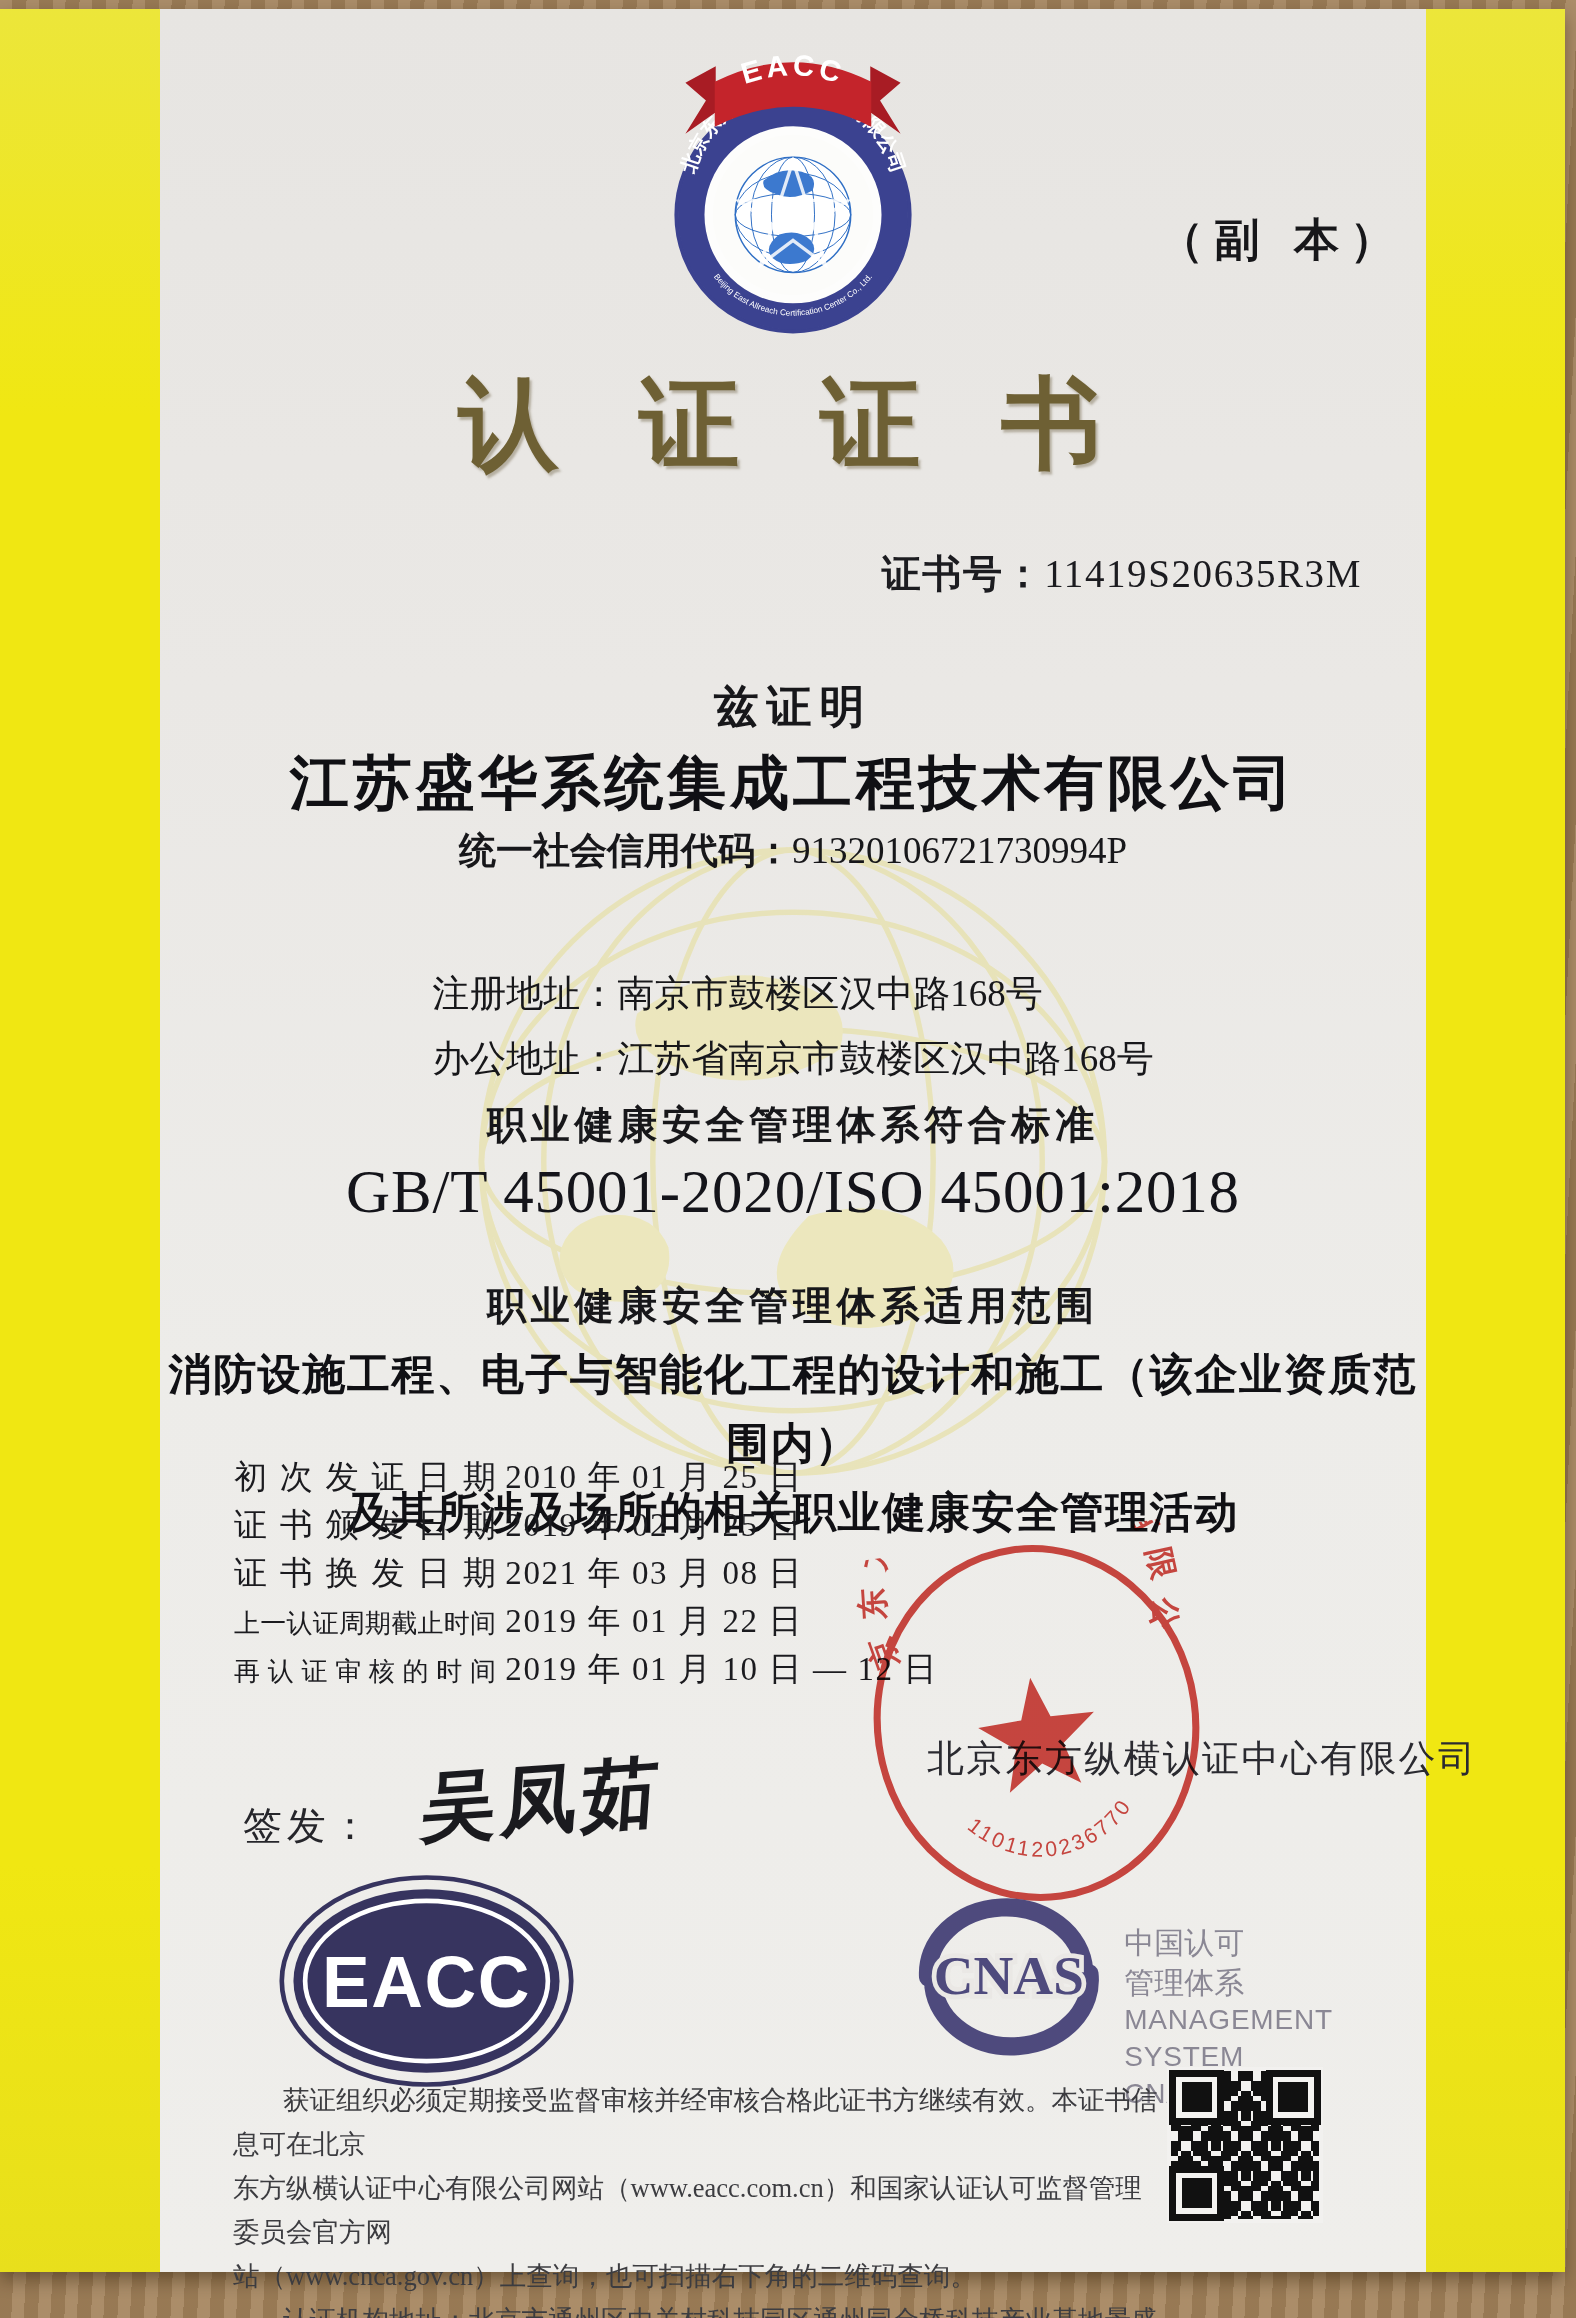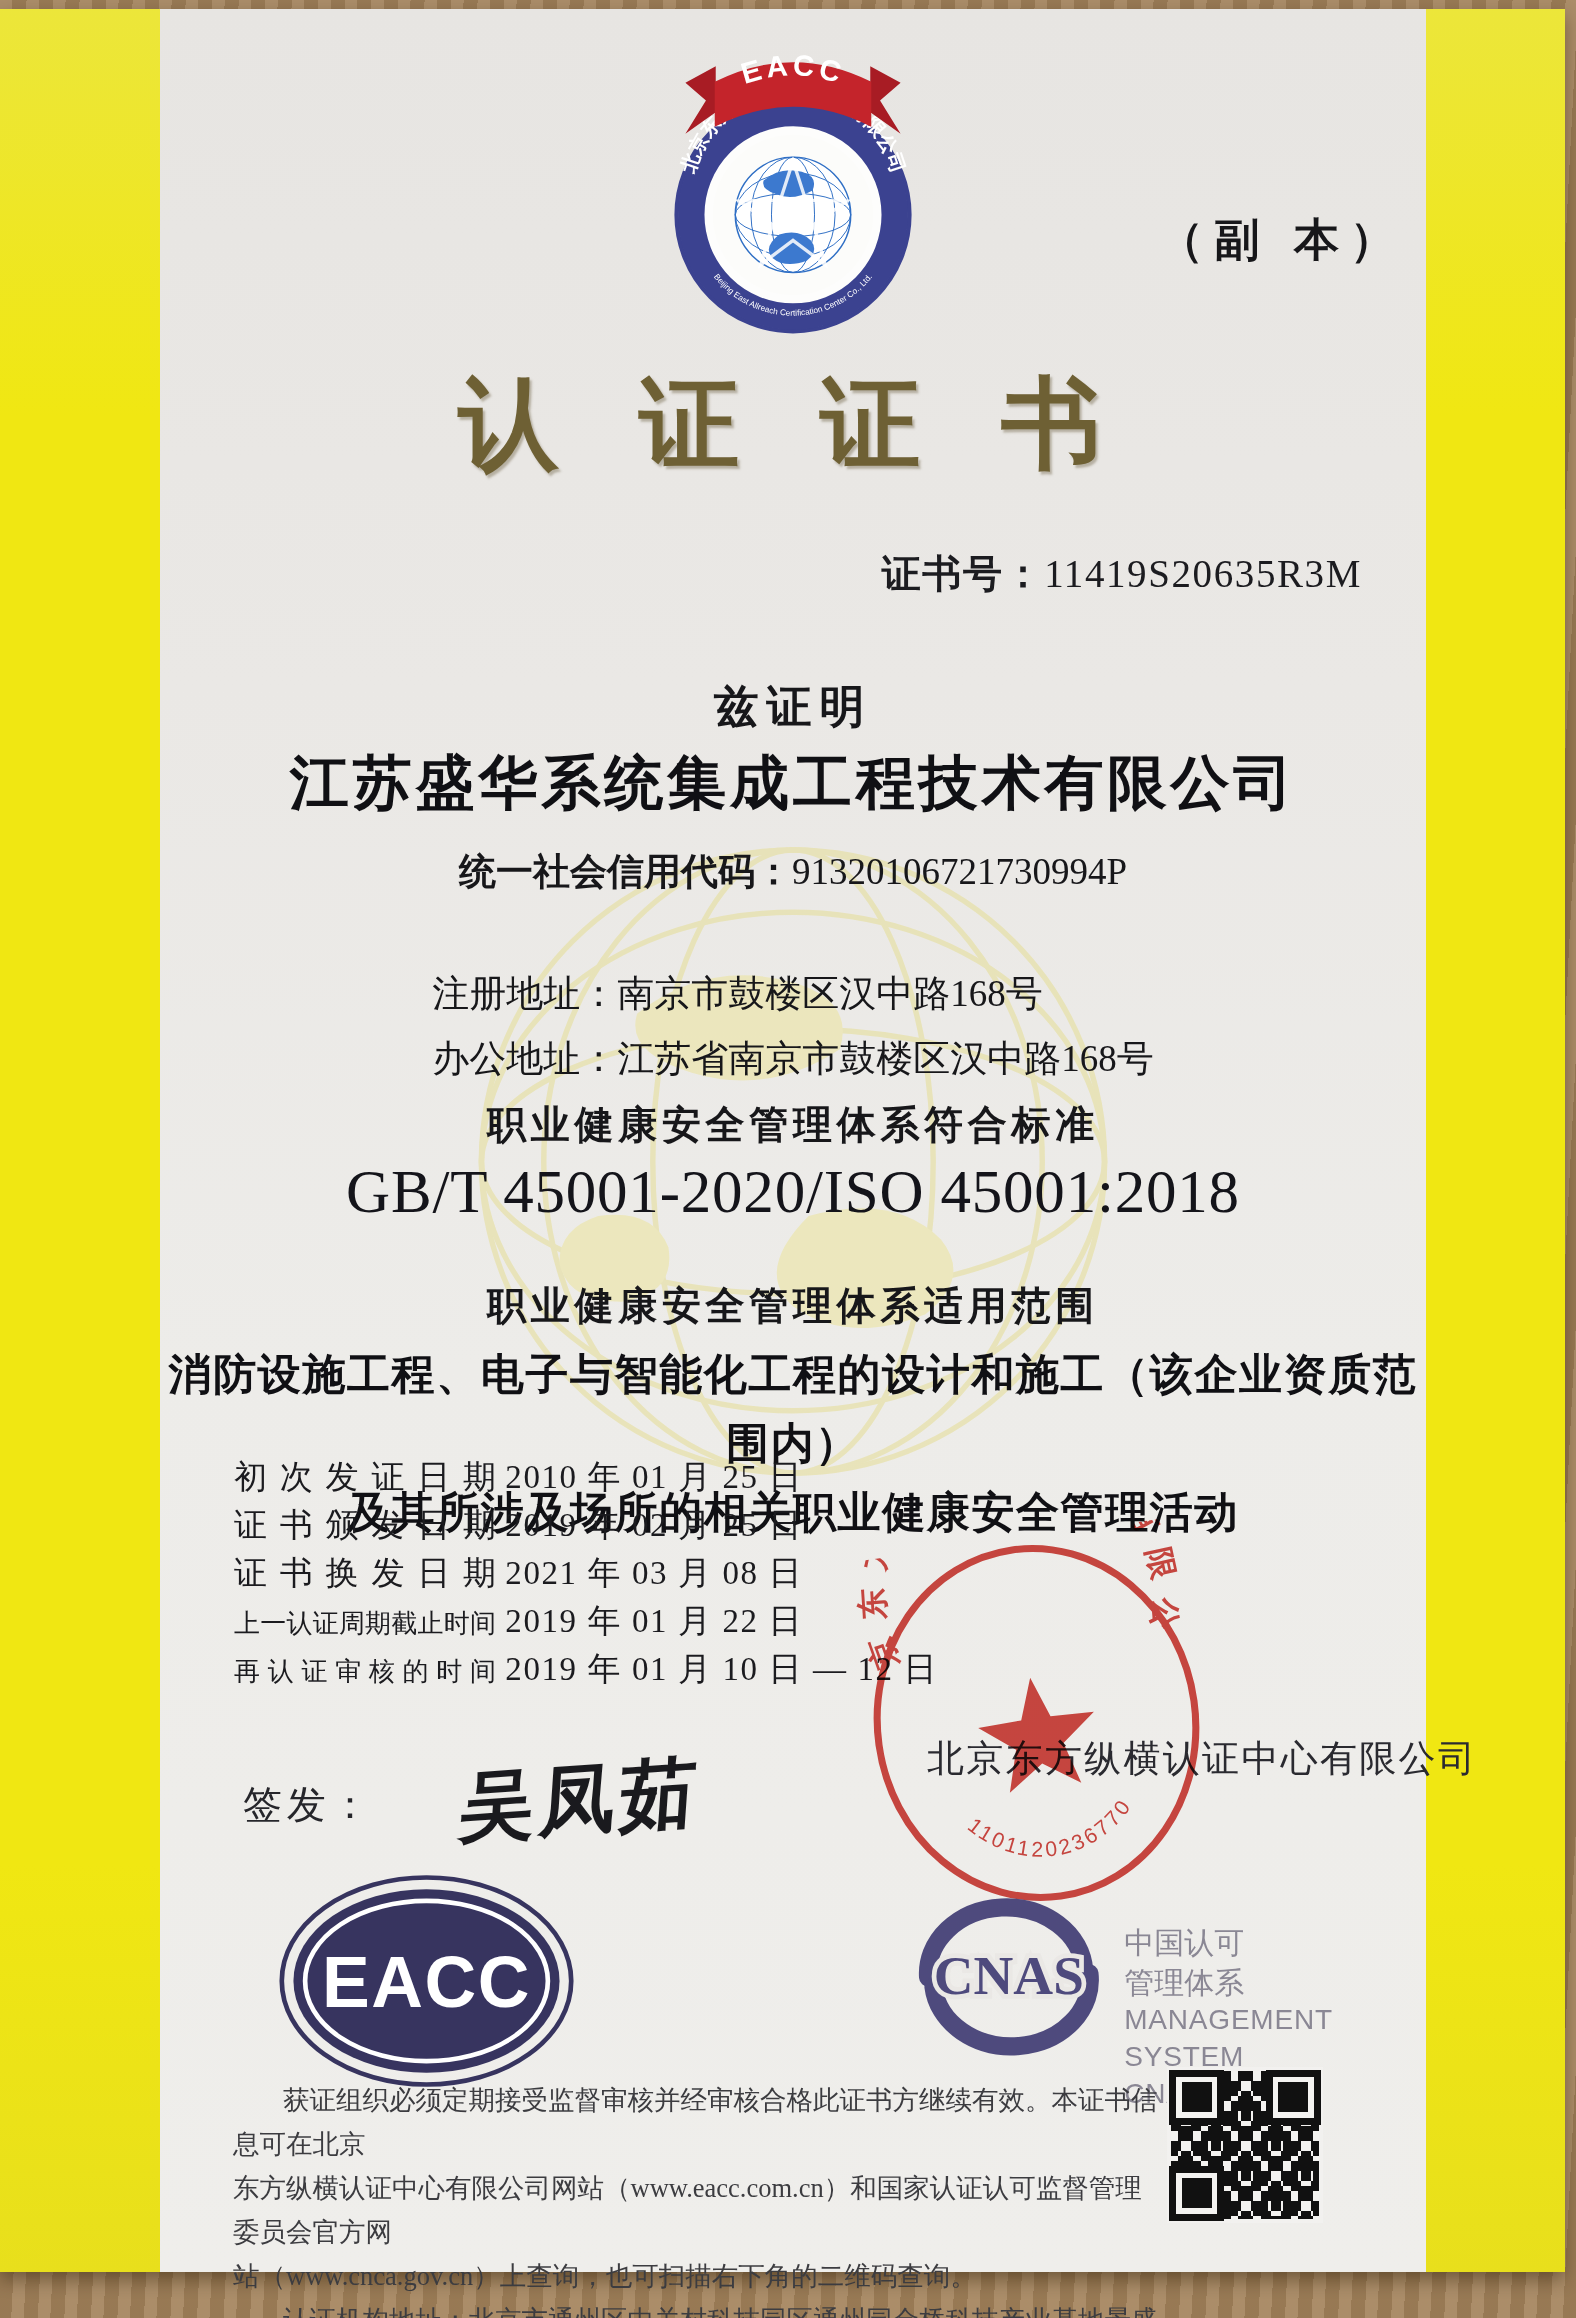--- a/index.html
+++ b/index.html
@@ -24,40 +24,40 @@
 
   .watermark{left:50%;top:802px;transform:translateX(-50%);opacity:.62;pointer-events:none;}
 
   .top-logo{left:50%;top:20px;transform:translateX(-50%);}
   .copy-label{top:201px;right:20px;font-size:45px;letter-spacing:11px;color:#17171a;font-weight:bold;}
   .main-title{top:349px;font-size:100px;font-weight:bold;letter-spacing:26.5px;color:#6e6034;
     text-shadow:2.3px 3.1px 2.3px rgba(85,72,38,.35);}
   .certno{top:538px;right:64px;font-size:39px;color:#1c1c20;letter-spacing:1.6px;}
   .certify{top:668px;font-size:45px;font-weight:bold;color:#17171a;letter-spacing:7.8px;}
   .company{top:735px;font-size:59px;font-weight:bold;color:#101014;letter-spacing:3.9px;}
-  .credit{top:838px;font-size:37px;color:#17171a;}
+  .credit{top:817px;font-size:37px;color:#17171a;}
   .credit .lbl{font-weight:bold;}
   .addr{top:952px;left:50%;transform:translateX(-50%);text-align:left;font-size:37px;color:#17171a;line-height:65px;white-space:nowrap;}
   .addr .lbl{font-weight:normal;}
   .std-caption{top:1089px;font-size:39px;font-weight:bold;color:#17171a;letter-spacing:4.7px;}
   .standard{top:1148px;font-size:61px;color:#14141a;letter-spacing:0.8px;}
   .scope-caption{top:1270px;font-size:39px;font-weight:bold;color:#17171a;letter-spacing:4.7px;}
   .scope{top:1331px;font-size:43px;font-weight:bold;color:#101014;line-height:69px;letter-spacing:1.6px;}
 
   .dates{top:1446px;left:74px;}
   .date-row{display:flex;align-items:baseline;height:48px;}
   .date-lbl{display:inline-block;width:262px;font-size:33px;color:#1b1b1f;
     text-align:justify;text-align-last:justify;white-space:nowrap;}
   .date-lbl.long{font-size:26px;}
   .date-val{margin-left:9.3px;font-size:33px;color:#1b1b1f;letter-spacing:1.6px;white-space:nowrap;}
 
   .issuer{top:1725px;left:767px;font-size:37px;color:#2a2a30;letter-spacing:2.3px;white-space:nowrap;}
   .seal{top:1529px;left:703px;width:347px;height:370px;transform:rotate(-8deg);
     mix-blend-mode:multiply;opacity:.93;}
-  .signrow{top:1741px;left:83px;display:flex;align-items:flex-start;gap:38px;}
+  .signrow{top:1741px;left:83px;display:flex;align-items:flex-end;}
   .sign-lbl{font-size:39px;color:#26262b;letter-spacing:4.7px;margin-top:28px;}
   .signature{font-size:76px;font-weight:bold;color:#1a1a1e;margin-left:47px;
     transform:rotate(-4deg) skewX(-8deg);letter-spacing:4.7px;}
 
   .eacc-bottom{top:1862px;left:114px;}
   .cnas{top:1879px;left:756px;display:flex;align-items:flex-start;}
   .cnas-text{margin-left:20px;margin-top:35px;color:#7d7a8c;line-height:1.32;
     font-family:"Liberation Sans","DejaVu Sans",sans-serif;}
   .cnas-cn{font-size:30px;color:#8a8794;}
   .cnas-en{font-size:28px;color:#8a8794;letter-spacing:0.8px;}

